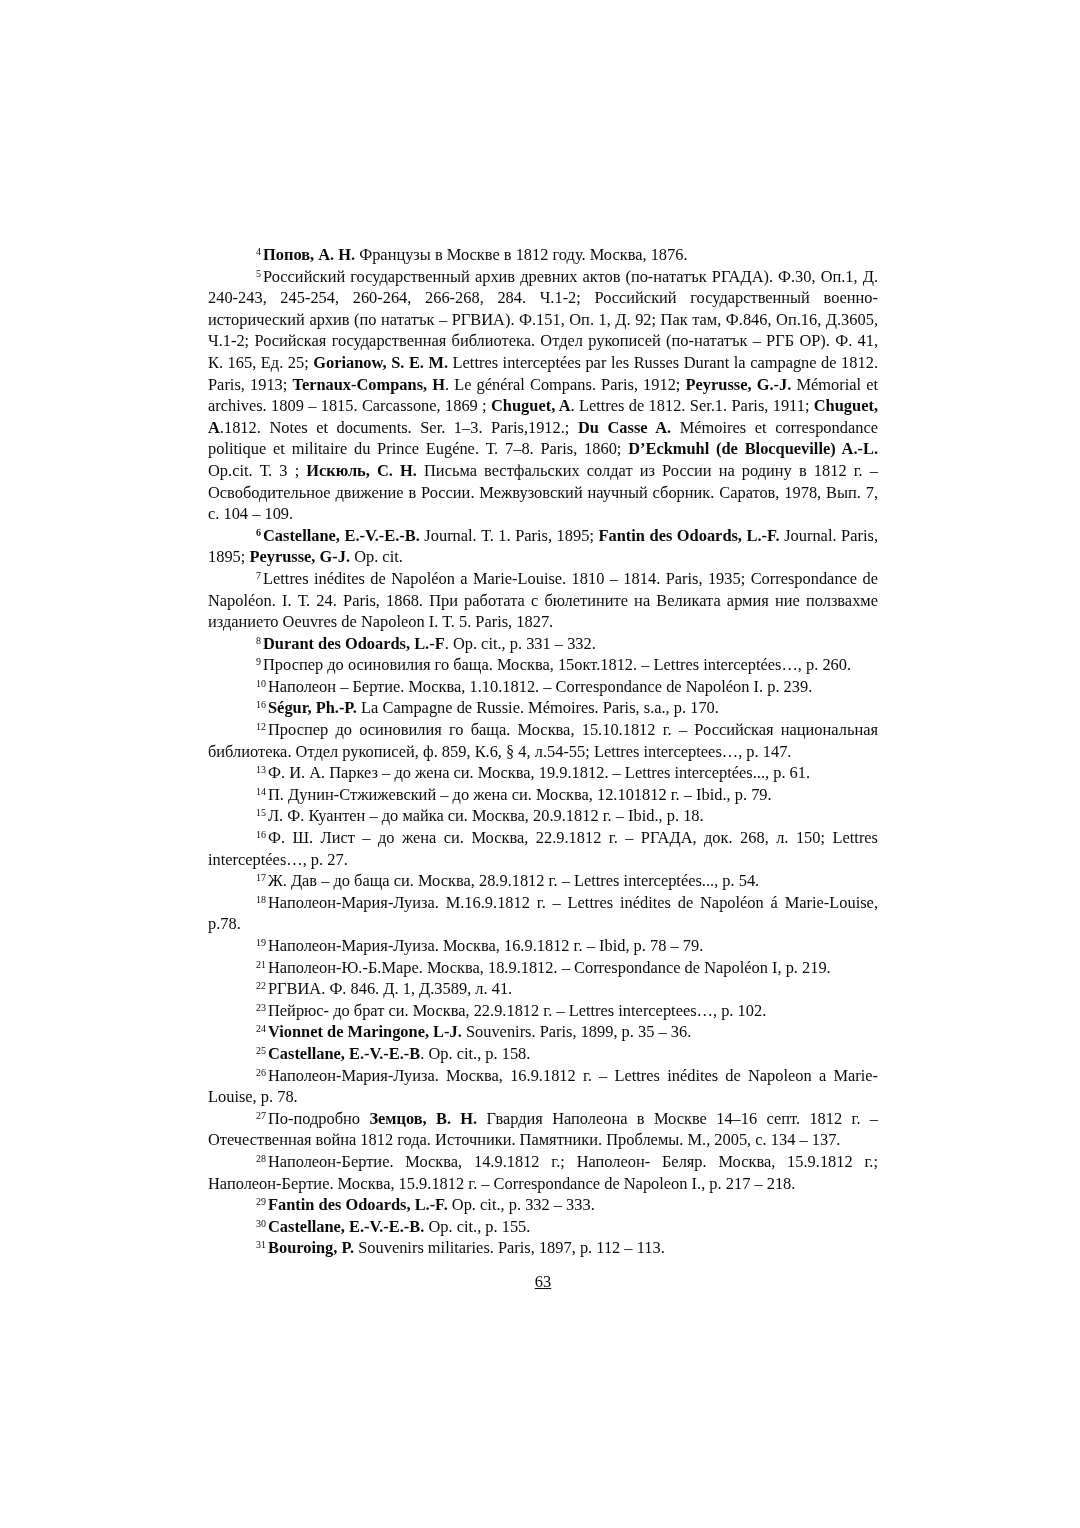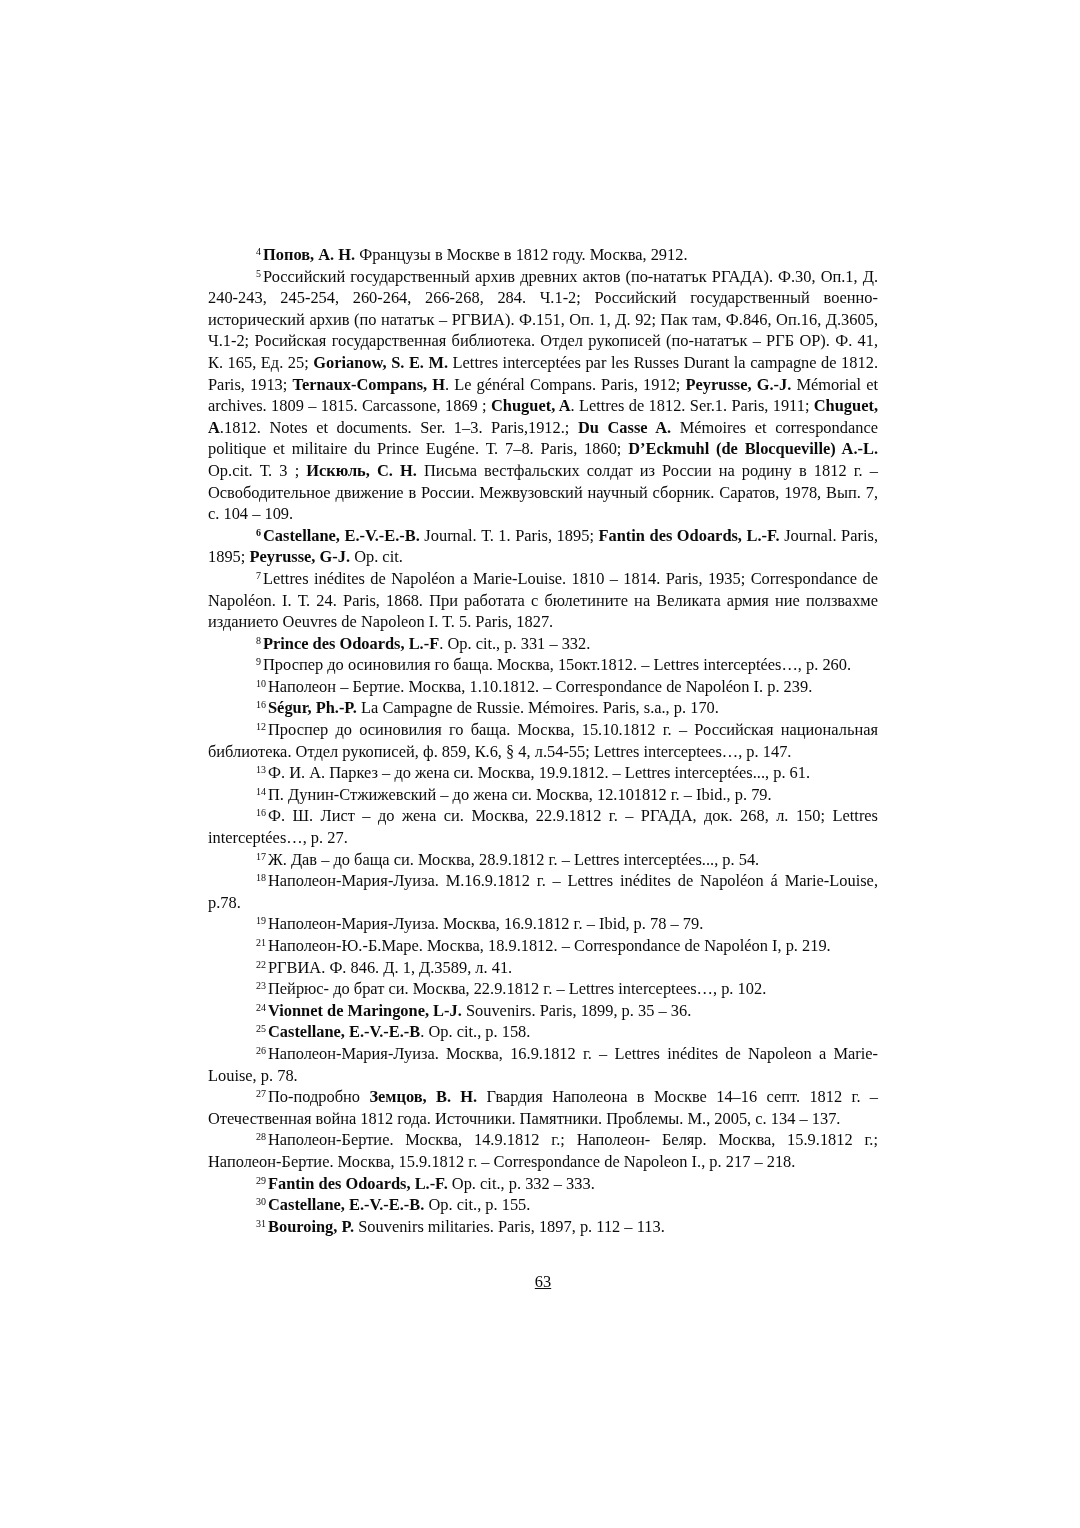--- a/index.html
+++ b/index.html
@@ -43,42 +43,43 @@
     text-align: center;
     font-size: 16.4px;
     text-decoration: underline;
   }
 </style>
 </head>
 <body>
 
 <div class="page">
   <div class="content" id="footnotes-list">
-  <p class="footnote"><sup class="fn-marker">4</sup><span class="b">Попов, А. Н.</span><span class="r"> Французы в Москве в 1812 году. Москва, 2912.</span></p>
+  <p class="footnote"><sup class="fn-marker">4</sup><span class="b">Попов, А. Н.</span><span class="r"> Французы в Москве в 1812 году. Москва, 1876.</span></p>
 
   <p class="footnote"><sup class="fn-marker">5</sup><span class="r">Российский государственный архив древних актов (по-нататък РГАДА). Ф.30, Оп.1, Д. 240-243, 245-254, 260-264, 266-268, 284. Ч.1-2; Российский государственный военно-исторический архив (по нататък – РГВИА). Ф.151, Оп. 1, Д. 92; Пак там, Ф.846, Оп.16, Д.3605, Ч.1-2; Росийская государственная библиотека. Отдел рукописей (по-нататък – РГБ ОР). Ф. 41, К. 165, Ед. 25; </span><span class="b">Gorianow, S. E. M.</span><span class="r"> Lettres interceptées par les Russes Durant la campagne de 1812. Paris, 1913; </span><span class="b">Ternaux-Compans, H</span><span class="r">. Le général Compans. Paris, 1912; </span><span class="b">Peyrusse, G.-J.</span><span class="r"> Mémorial et archives. 1809 – 1815. Carcassone, 1869 ; </span><span class="b">Chuguet, A</span><span class="r">. Lettres de 1812. Ser.1. Paris, 1911; </span><span class="b">Chuguet, A</span><span class="r">.1812. Notes et documents. Ser. 1–3. Paris,1912.; </span><span class="b">Du Casse A.</span><span class="r"> Мémoires et correspondance politique et militaire du Prince Eugéne. Т. 7–8. Paris, 1860; </span><span class="b">D’Eckmuhl (de Blocqueville) A.-L.</span><span class="r"> Op.cit. Т. 3 ; </span><span class="b">Искюль, С. Н.</span><span class="r"> Письма вестфальских солдат из России на родину в 1812 г. – Освободительное движение в России. Межвузовский научный сборник. Саратов, 1978, Вып. 7, с. 104 – 109.</span></p>
 
   <p class="footnote"><sup class="fn-marker b">6</sup><span class="b">Castellane, E.-V.-E.-B.</span><span class="r"> Journal. Т. 1. Paris, 1895; </span><span class="b">Fantin des Odoards, L.-F.</span><span class="r"> Journal. Paris, 1895; </span><span class="b">Peyrusse, G-J.</span><span class="r"> Op. cit.</span></p>
 
   <p class="footnote"><sup class="fn-marker">7</sup><span class="r">Lettres inédites de Napoléon a Marie-Louise. 1810 – 1814. Paris, 1935; Correspondance de Napoléon. I. Т. 24. Paris, 1868. При работата с бюлетините на Великата армия ние ползвахме изданието Oeuvres de Napoleon I. Т. 5. Paris, 1827.</span></p>
 
-  <p class="footnote"><sup class="fn-marker">8</sup><span class="b">Prince des Odoards, L.-F</span><span class="r">. Op. cit., p. 331 – 332.</span></p>
+  <p class="footnote"><sup class="fn-marker">8</sup><span class="b">Durant des Odoards, L.-F</span><span class="r">. Op. cit., p. 331 – 332.</span></p>
 
   <p class="footnote"><sup class="fn-marker">9</sup><span class="r">Проспер до осиновилия го баща. Москва, 15окт.1812. – Lettres interceptées…, p. 260.</span></p>
 
   <p class="footnote"><sup class="fn-marker">10</sup><span class="r">Наполеон – Бертие. Москва, 1.10.1812. – Correspondance de Napoléon I. p. 239.</span></p>
 
   <p class="footnote"><sup class="fn-marker">16</sup><span class="b">Ségur, Ph.-P.</span><span class="r"> La Campagne de Russie. Mémoires. Paris, s.a., p. 170.</span></p>
 
   <p class="footnote"><sup class="fn-marker">12</sup><span class="r">Проспер до осиновилия го баща. Москва, 15.10.1812 г. – Российская национальная библиотека. Отдел рукописей, ф. 859, К.6, § 4, л.54-55; Lettres interceptees…, p. 147.</span></p>
 
   <p class="footnote"><sup class="fn-marker">13</sup><span class="r">Ф. И. А. Паркез – до жена си. Москва, 19.9.1812. – Lettres interceptées..., p. 61.</span></p>
 
   <p class="footnote"><sup class="fn-marker">14</sup><span class="r">П. Дунин-Стжижевский – до жена си. Москва, 12.101812 г. – Ibid., p. 79.</span></p>
 
+  <p class="footnote"><sup class="fn-marker">15</sup><span class="r">Л. Ф. Куантен – до майка си. Москва, 20.9.1812 г. – Ibid., p. 18.</span></p>
 
   <p class="footnote"><sup class="fn-marker">16</sup><span class="r">Ф. Ш. Лист – до жена си. Москва, 22.9.1812 г. – РГАДА, док. 268, л. 150; Lettres interceptées…, p. 27.</span></p>
 
   <p class="footnote"><sup class="fn-marker">17</sup><span class="r">Ж. Дав – до баща си. Москва, 28.9.1812 г. – Lettres interceptées..., p. 54.</span></p>
 
   <p class="footnote"><sup class="fn-marker">18</sup><span class="r">Наполеон-Мария-Луиза. М.16.9.1812 г. – Lettres inédites de Napoléon á Marie-Louise, p.78.</span></p>
 
   <p class="footnote"><sup class="fn-marker">19</sup><span class="r">Наполеон-Мария-Луиза. Москва, 16.9.1812 г. – Ibid, p. 78 – 79.</span></p>
 
 

